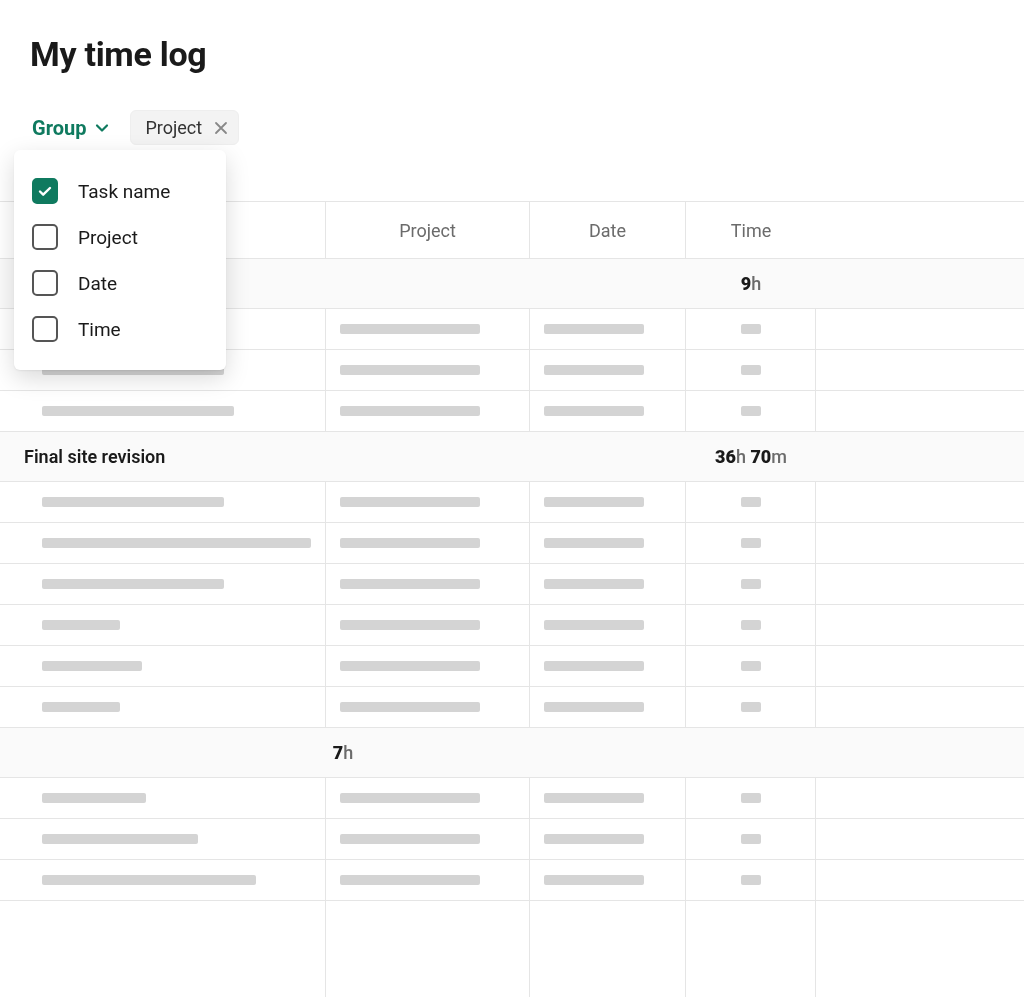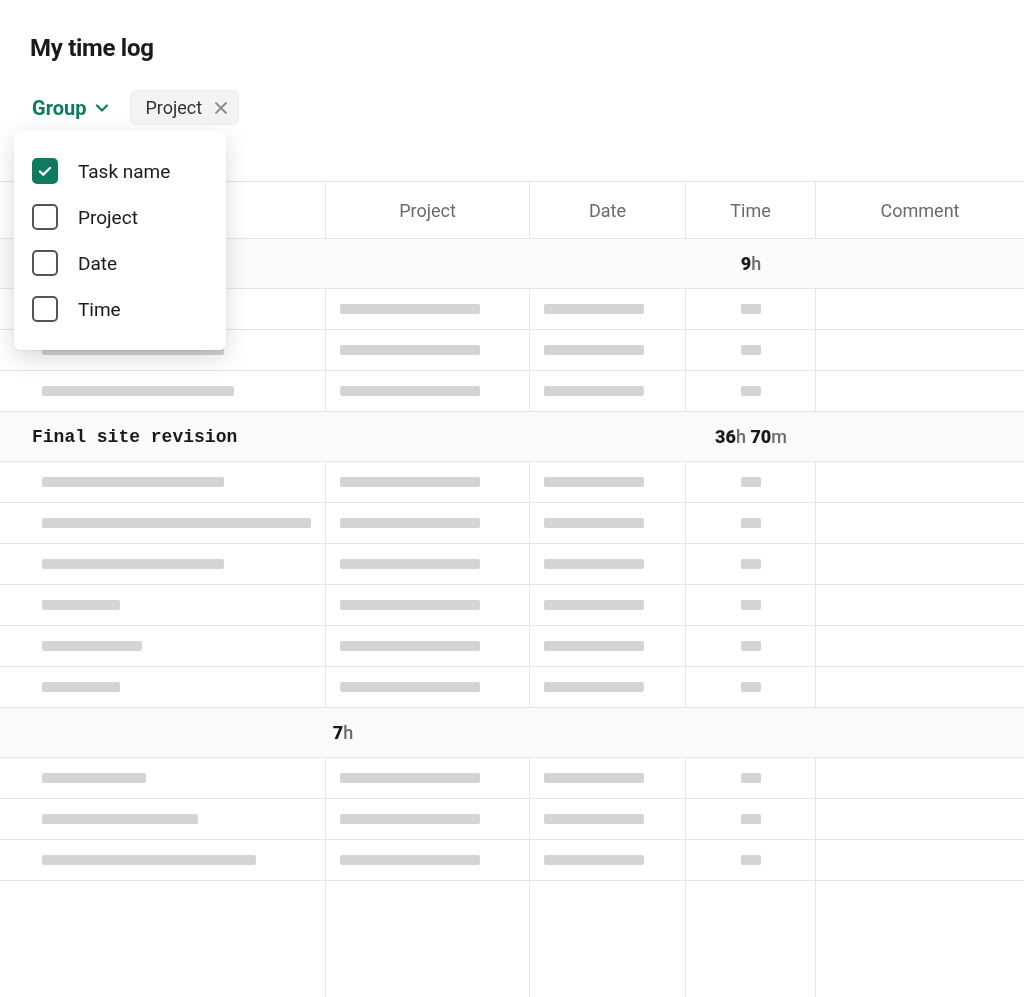--- a/index.html
+++ b/index.html
@@ -6,30 +6,30 @@
     body {
       font-family: -apple-system, BlinkMacSystemFont, "Segoe UI", Roboto, Helvetica, Arial, sans-serif;
       background: #fff;
       color: #1a1a1a;
       width: 1024px;
     }
     .page {
       padding-top: 34px;
     }
     .page-title {
-      font-size: 24px;
+      font-size: 34px;
       font-weight: 700;
       padding-left: 30px;
       letter-spacing: -0.3px;
     }
     .toolbar {
       display: flex;
       align-items: center;
       padding-left: 26px;
-      margin-top: 28px;
+      margin-top: 36px;
       gap: 14px;
       position: relative;
     }
     .group-btn {
       display: inline-flex;
       align-items: center;
       color: #0f7a5f;
       font-size: 20px;
       font-weight: 700;
       cursor: pointer;
@@ -124,22 +124,21 @@
       display: grid;
       grid-template-columns: 686px 130px 1fr;
       background: #fafafa;
       border-bottom: 1px solid #e5e5e5;
       min-height: 50px;
       align-items: center;
       font-weight: 600;
       font-size: 18px;
     }
     .group-row .g-name {
-      padding-left: 32px;
-      font-family: Liberation Mono, monospace;
+      padding-left: 24px;
     }
     .group-row .g-time {
       text-align: center;
       padding-right: 0;
     }
     .g-time span { color: #6b6b6b; font-weight: 500; }
     .placeholder {
       height: 10px;
       background: #d4d4d4;
       border-radius: 2px;
@@ -214,21 +213,20 @@
       </div>
     </div>
   </div>
 
   <div class="table">
     <div class="row header">
       <div class="cell task">Task name</div>
       <div class="cell">Project</div>
       <div class="cell">Date</div>
       <div class="cell">Time</div>
-      <div class="cell">Comment</div>
     </div>
 
     <div class="group-row">
       <div class="g-name"></div>
       <div class="g-time"><b>9</b><span>h</span><b></b><span></span></div>
       <div></div>
     </div>
     <div id="g0-rows">
         <div class="row">
           <div class="cell task">

